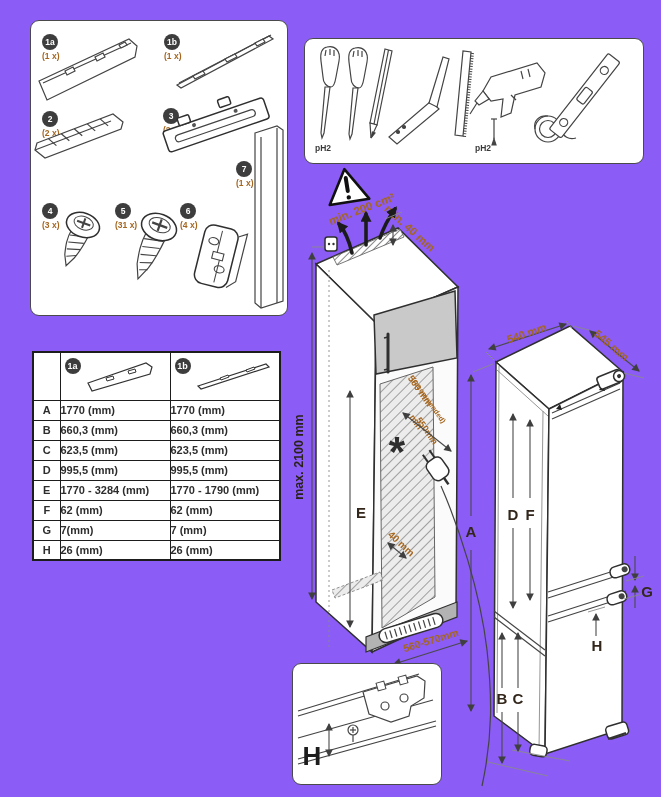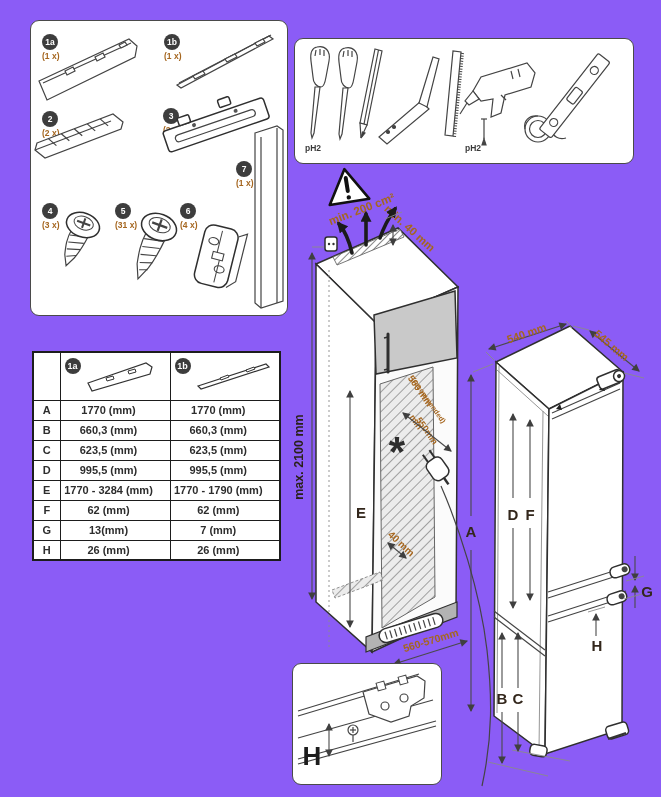--- a/index.html
+++ b/index.html
@@ -1,42 +1,42 @@
 <!DOCTYPE html>
 <html><head>
 <meta charset="utf-8">
 <style>
   *{margin:0;padding:0;box-sizing:border-box}
   html,body{background:#fff}
   body{font-family:"Liberation Sans",sans-serif}
   .canvas{position:relative;width:661px;height:797px;background:#8b5cf6;overflow:hidden}
   .box{position:absolute;border:1.6px solid #4a4a4a;border-radius:9px;background:#fff}
   .parts-box{left:30px;top:20px;width:258px;height:296px}
-  .tools-box{left:294px;top:38px;width:340px;height:126px}
+  .tools-box{left:304px;top:38px;width:340px;height:126px}
   .detail-box{left:292px;top:663px;width:150px;height:122px}
   .overlay{position:absolute;left:0;top:0}
   svg{display:block}
   svg text{font-family:"Liberation Sans",sans-serif}
   .ln{stroke:#444;stroke-width:1.2;fill:none}
   .thin{stroke:#8a8a8a;stroke-width:0.9;fill:none}
   .dim{stroke:#4a4a4a;stroke-width:1.1;fill:none}
   .air{stroke:#1b1b1b;stroke-width:3.6;fill:none;stroke-linecap:round}
   .fw{fill:#fff;stroke:#2f2f2f;stroke-width:1.5}
   .fg{fill:#c9c9c9;stroke:#2f2f2f;stroke-width:1.5}
   .t-orange{fill:#a5661f;font-weight:bold}
   .t-label{fill:#33271c;font-weight:bold;font-size:15px}
   .cnt{fill:#a5661f;font-weight:bold;font-size:8.5px}
   .bdg{fill:#3d3d3d}
   .bdgt{fill:#fff;font-weight:bold;font-size:8.5px}
   
   .dims-table{position:absolute;left:32px;top:351px;border-collapse:collapse;table-layout:fixed;background:#fff;border:2.5px solid #1d1d1d}
   .dims-table th,.dims-table td{border:1.6px solid #1d1d1d;font-size:11px;font-weight:bold;color:#2d2d2d;height:20px;vertical-align:middle}
   .dims-table .c0{width:27px;text-align:center}
   .dims-table .c1,.dims-table .c2{width:110px}
-  .dims-table td{text-align:center;padding-right:13px}
+  .dims-table td{text-align:left;padding-right:13px}
   .dims-table thead th{height:48px;vertical-align:top}
   .hdrcell{display:flex;align-items:flex-start;padding:3px 2px}
   .hbadge{flex:0 0 auto;display:inline-flex;width:16px;height:16px;border-radius:50%;background:#3d3d3d;color:#fff;font-size:9px;font-weight:bold;align-items:center;justify-content:center;margin:2px 1px 0 2px}
 </style>
 </head>
 <body>
 
 <div class="canvas">
 
   <div class="box parts-box">
@@ -269,21 +269,21 @@
           <td>1770 - 3284 (mm)</td>
           <td>1770 - 1790 (mm)</td>
         </tr>
       <tr>
           <th class="c0">F</th>
           <td>62 (mm)</td>
           <td>62 (mm)</td>
         </tr>
       <tr>
           <th class="c0">G</th>
-          <td>13(mm)</td>
+          <td>7(mm)</td>
           <td>7 (mm)</td>
         </tr>
       <tr>
           <th class="c0">H</th>
           <td>26 (mm)</td>
           <td>26 (mm)</td>
         </tr>
     </tbody>
   </table>
 

